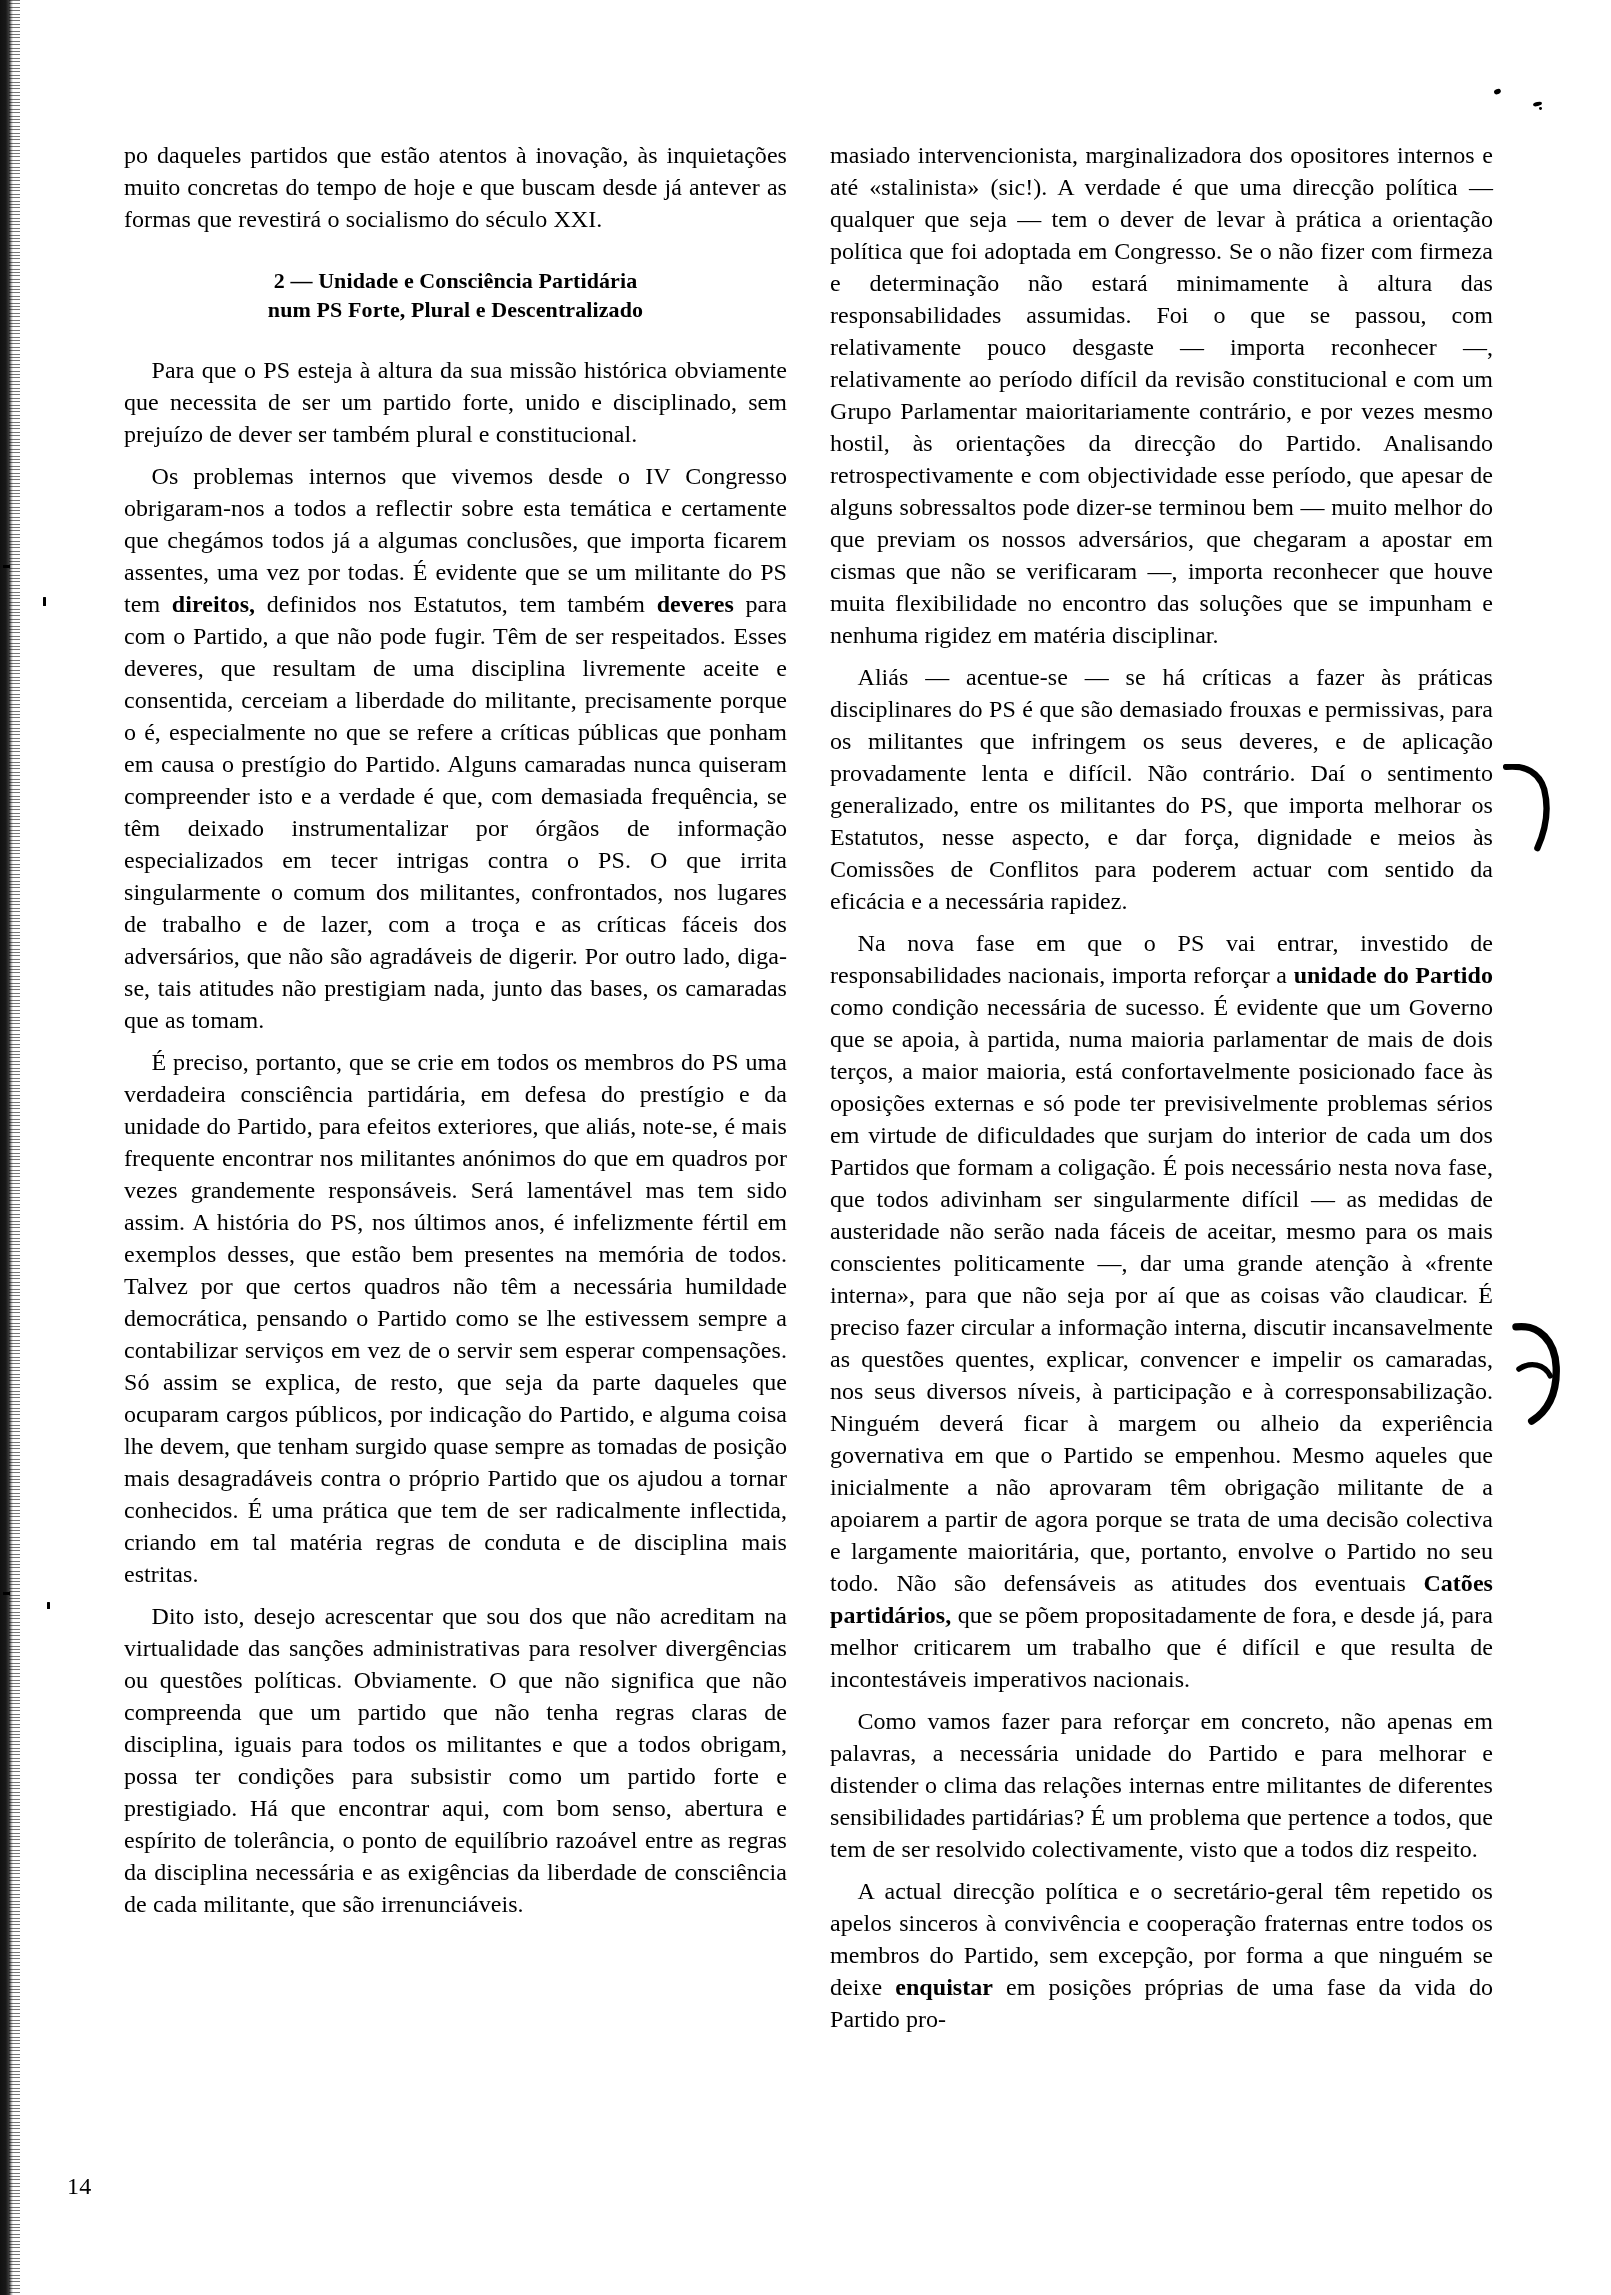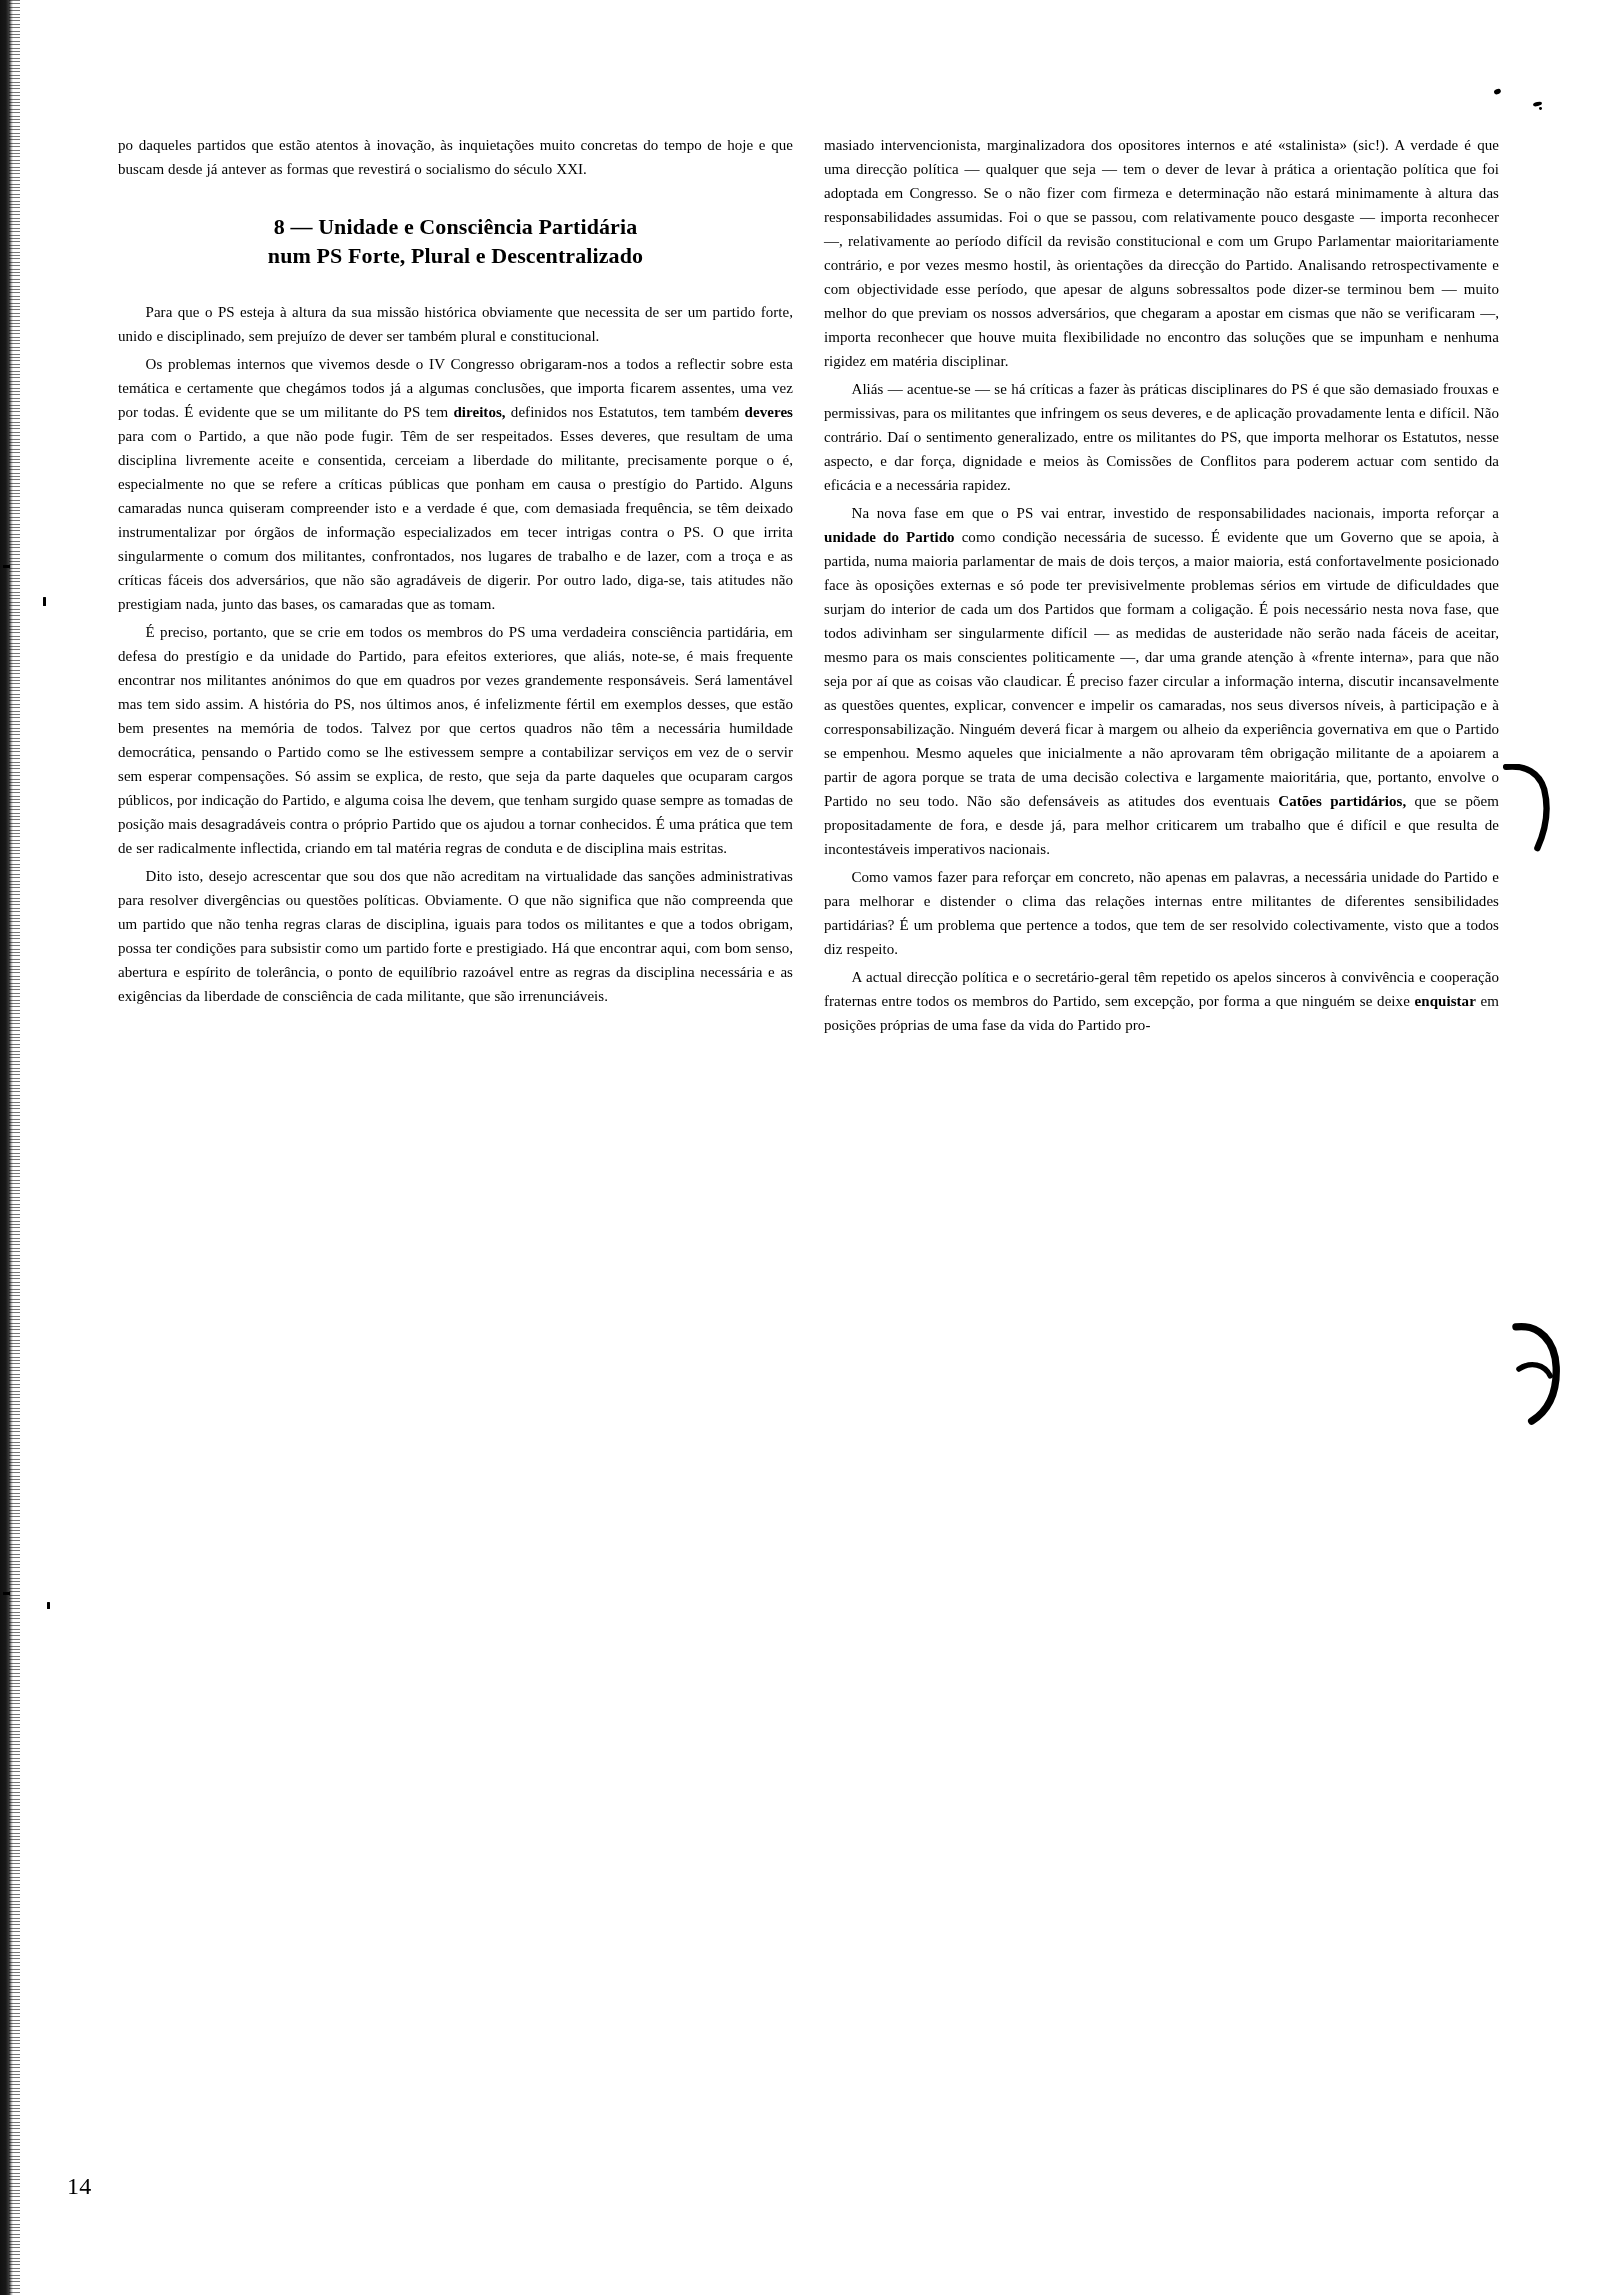--- a/index.html
+++ b/index.html
@@ -61,23 +61,23 @@
 
   .col {
     position: absolute;
     top: 129px;
     width: 683px;
   }
   .col-left  { left: 114px; }
   .col-right { left: 820px; }
 
   p.para {
-    margin: 4px;
-    font-size: 15px;
-    line-height: 24px;
+    margin: 10px;
+    font-size: 24px;
+    line-height: 32px;
     text-align: justify;
     text-justify: inter-word;
     hyphens: manual;
     letter-spacing: 0.05px;
     word-spacing: 0.2px;
   }
   p.para.indent { text-indent: 27.5px; }
   p.para.noindent { text-indent: 0; }
 
   b, strong { font-weight: bold; }
@@ -146,21 +146,21 @@
   <div class="speckle sp5"></div>
 
   <div class="columns">
 
     <div class="col col-left">
 
       <p class="para noindent">po daqueles partidos que estão atentos à inovação, às inquietações muito concretas do tempo de hoje e que buscam desde já antever as formas que revestirá o socialismo do século XXI.</p>
 
       <div class="heading-block">
         <h2 class="section-heading">
-          <span>8 — Unidade e Consciência Partidária</span>
+          <span>2 — Unidade e Consciência Partidária</span>
           <span class="line2">num PS Forte, Plural e Descentralizado</span>
         </h2>
       </div>
 
       <p class="para indent">Para que o PS esteja à altura da sua missão histórica obviamente que necessita de ser um partido forte, unido e disciplinado, sem prejuízo de dever ser também plural e constitucional.</p>
 
       <p class="para indent">Os problemas internos que vivemos desde o IV Congresso obrigaram-nos a todos a reflectir sobre esta temática e certamente que chegámos todos já a algumas conclusões, que importa ficarem assentes, uma vez por todas. É evidente que se um militante do PS tem <b>direitos,</b> definidos nos Estatutos, tem também <b>deveres</b> para com o Partido, a que não pode fugir. Têm de ser respeitados. Esses deveres, que resultam de uma disciplina livremente aceite e consentida, cerceiam a liberdade do militante, precisamente porque o é, especialmente no que se refere a críticas públicas que ponham em causa o prestígio do Partido. Alguns camaradas nunca quiseram compreender isto e a verdade é que, com demasiada frequência, se têm deixado instrumentalizar por órgãos de informação especializados em tecer intrigas contra o PS. O que irrita singularmente o comum dos militantes, confrontados, nos lugares de trabalho e de lazer, com a troça e as críticas fáceis dos adversários, que não são agradáveis de digerir. Por outro lado, diga-se, tais atitudes não prestigiam nada, junto das bases, os camaradas que as tomam.</p>
 
       <p class="para indent">É preciso, portanto, que se crie em todos os membros do PS uma verdadeira consciência partidária, em defesa do prestígio e da unidade do Partido, para efeitos exteriores, que aliás, note-se, é mais frequente encontrar nos militantes anónimos do que em quadros por vezes grandemente responsáveis. Será lamentável mas tem sido assim. A história do PS, nos últimos anos, é infelizmente fértil em exemplos desses, que estão bem presentes na memória de todos. Talvez por que certos quadros não têm a necessária humildade democrática, pensando o Partido como se lhe estivessem sempre a contabilizar serviços em vez de o servir sem esperar compensações. Só assim se explica, de resto, que seja da parte daqueles que ocuparam cargos públicos, por indicação do Partido, e alguma coisa lhe devem, que tenham surgido quase sempre as tomadas de posição mais desagradáveis contra o próprio Partido que os ajudou a tornar conhecidos. É uma prática que tem de ser radicalmente inflectida, criando em tal matéria regras de conduta e de disciplina mais estritas.</p>
 

